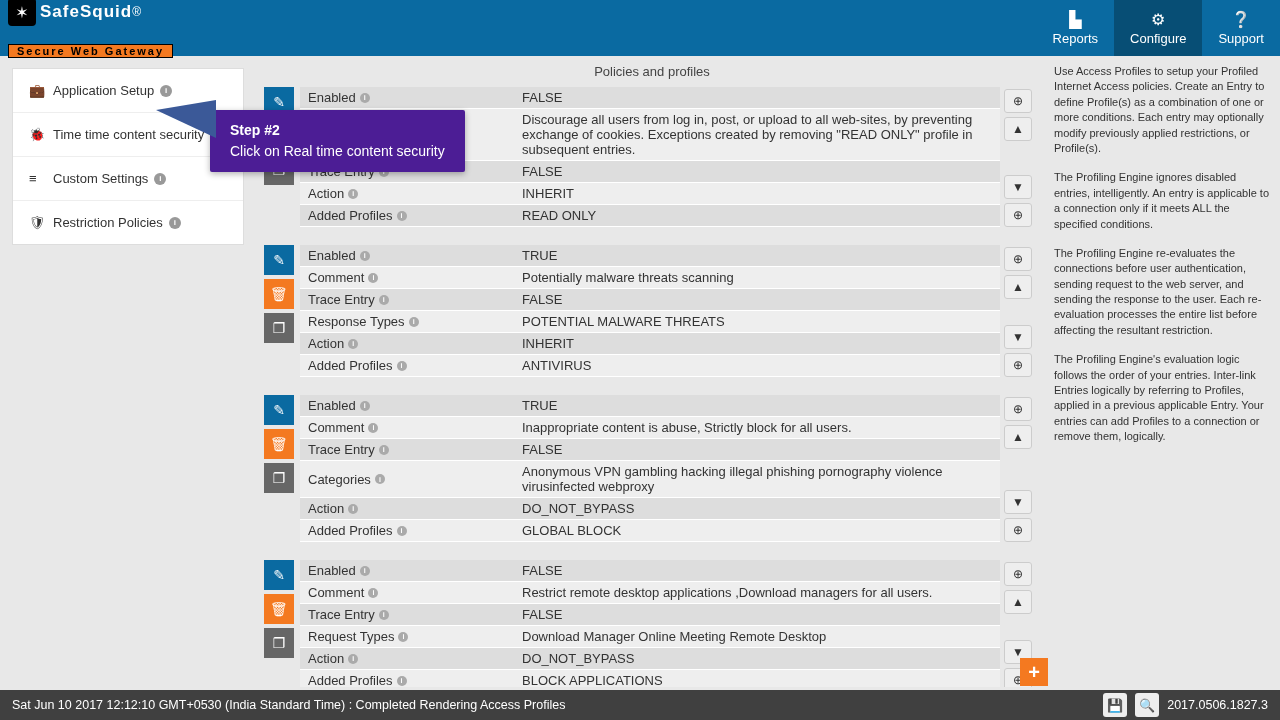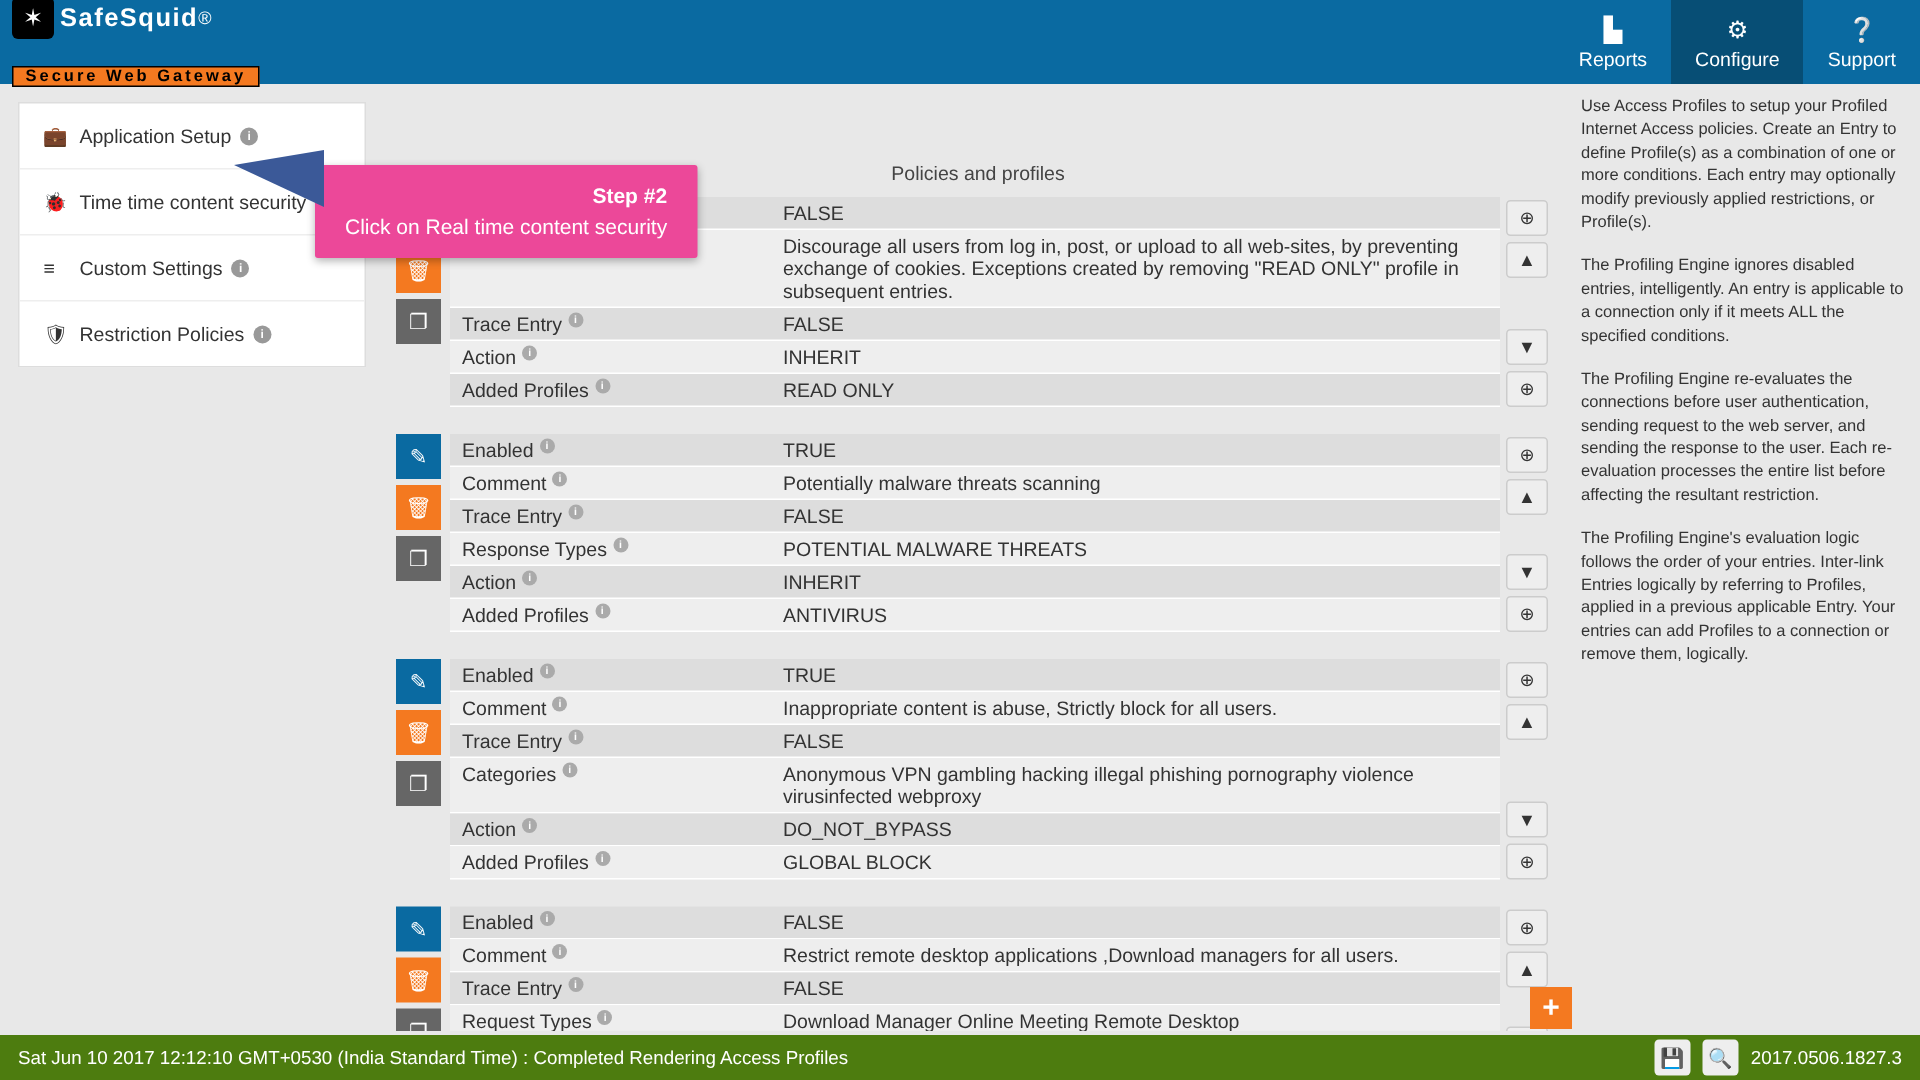--- a/index.html
+++ b/index.html
@@ -22,50 +22,50 @@
 .main { display: flex; height: calc(100% - 56px - 30px); }
 .sidebar { width: 256px; padding: 12px; }
 .sidebar-box { background: #fff; border: 1px solid #ddd; }
 .sidebar-item { padding: 14px 16px; border-bottom: 1px solid #eee; cursor: pointer; display: flex; align-items: center; }
 .sidebar-item:last-child { border-bottom: none; }
 .sidebar-item.active { border-right: 3px solid #0a6aa1; }
 .sidebar-icon { width: 16px; margin-right: 8px; font-size: 13px; }
 .info-icon { width: 12px; height: 12px; background: #999; border-radius: 50%; display: inline-flex; align-items: center; justify-content: center; color: #fff; font-size: 8px; font-weight: bold; margin-left: 6px; }
 
 .content { flex: 1; display: flex; position: relative; }
-.center { flex: 1; padding: 0 8px; overflow: hidden; position: relative; margin-top: 44px; }
+.center { flex: 1; padding: 0 8px; overflow: hidden; position: relative; }
 .page-title { text-align: center; padding: 8px 0; color: #444; }
 .entries { height: calc(100% - 34px); overflow-y: auto; padding-right: 4px; }
 
 .entry { margin-bottom: 18px; display: flex; }
 .entry-actions { width: 36px; display: flex; flex-direction: column; gap: 4px; }
 .action-btn { width: 30px; height: 30px; display: flex; align-items: center; justify-content: center; color: #fff; cursor: pointer; font-size: 14px; }
 .action-edit { background: #0a6aa1; }
 .action-delete { background: #f47920; }
 .action-copy { background: #666; }
 .entry-body { flex: 1; }
 .row { display: flex; border-bottom: 1px solid #fff; }
 .row:nth-child(odd) { background: #ddd; }
 .row:nth-child(even) { background: #eee; }
-.row-label { width: 214px; padding: 3px 8px; display: flex; align-items: flex-start; color: #333; }
+.row-label { width: 214px; padding: 3px 8px; display: flex; align-items: center; color: #333; }
 .row-value { flex: 1; padding: 3px 8px; color: #333; word-wrap: break-word; }
 .entry-ctrls { width: 36px; display: flex; flex-direction: column; align-items: center; gap: 4px; padding-top: 2px; }
 .ctrl-btn { width: 28px; height: 24px; background: #eee; border: 1px solid #ccc; border-radius: 3px; display: flex; align-items: center; justify-content: center; cursor: pointer; font-size: 12px; color: #333; }
 
 .rightbar { width: 232px; padding: 8px 10px 8px 6px; font-size: 11px; color: #333; line-height: 1.4; overflow-y: auto; position: relative; }
 .rightbar p { margin-bottom: 14px; }
 
 
 .callout { position: absolute; left: 210px; top: 110px; z-index: 100; }
-.callout-box { background: #ec4899; color: #fff; padding: 10px 20px; border-radius: 2px; text-align: right; font-size: 14px; line-height: 1.5; box-shadow: 0 2px 6px rgba(0,0,0,0.3); }
+.callout-box { background: #4c1d95; color: #fff; padding: 10px 20px; border-radius: 2px; text-align: left; font-size: 14px; line-height: 1.5; box-shadow: 0 2px 6px rgba(0,0,0,0.3); }
 .callout-title { font-weight: bold; }
 .callout-arrow { width: 0; height: 0; border-right: 60px solid #3b5998; border-top: 10px solid transparent; border-bottom: 28px solid transparent; position: absolute; left: -54px; top: -10px; }
 
 
-.footer { position: absolute; bottom: 0; left: 0; right: 0; height: 30px; background: #4d7c0f; color: #fff; display: flex; align-items: center; justify-content: space-between; padding: 0 12px; font-size: 12.5px; }
+.footer { position: absolute; bottom: 0; left: 0; right: 0; height: 30px; background: #404040; color: #fff; display: flex; align-items: center; justify-content: space-between; padding: 0 12px; font-size: 12.5px; }
 .footer-right { display: flex; align-items: center; gap: 8px; }
 .footer-btn { width: 24px; height: 24px; background: #eee; color: #333; border-radius: 3px; display: flex; align-items: center; justify-content: center; cursor: pointer; font-size: 13px; }
 
 .add-fab { position: absolute; right: 232px; bottom: 34px; width: 28px; height: 28px; background: #f47920; color: #fff; display: flex; align-items: center; justify-content: center; font-size: 20px; font-weight: bold; cursor: pointer; }
 
 .row-info { width: 10px; height: 10px; background: #aaa; border-radius: 50%; display: inline-flex; align-items: center; justify-content: center; color: #fff; font-size: 7px; font-weight: bold; margin-left: 4px; }
 </style>
 </head>
 <body>
 

